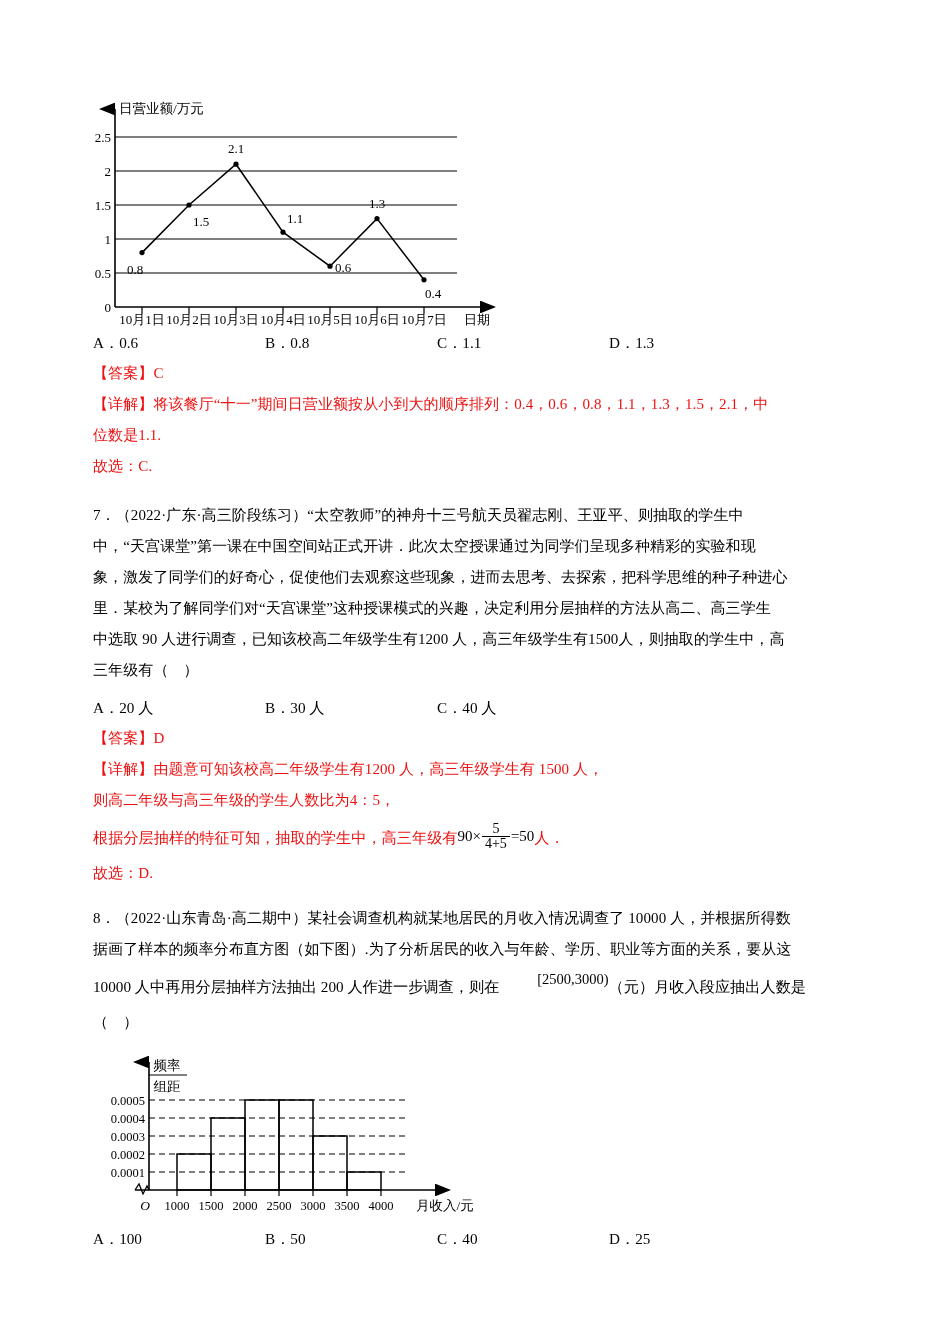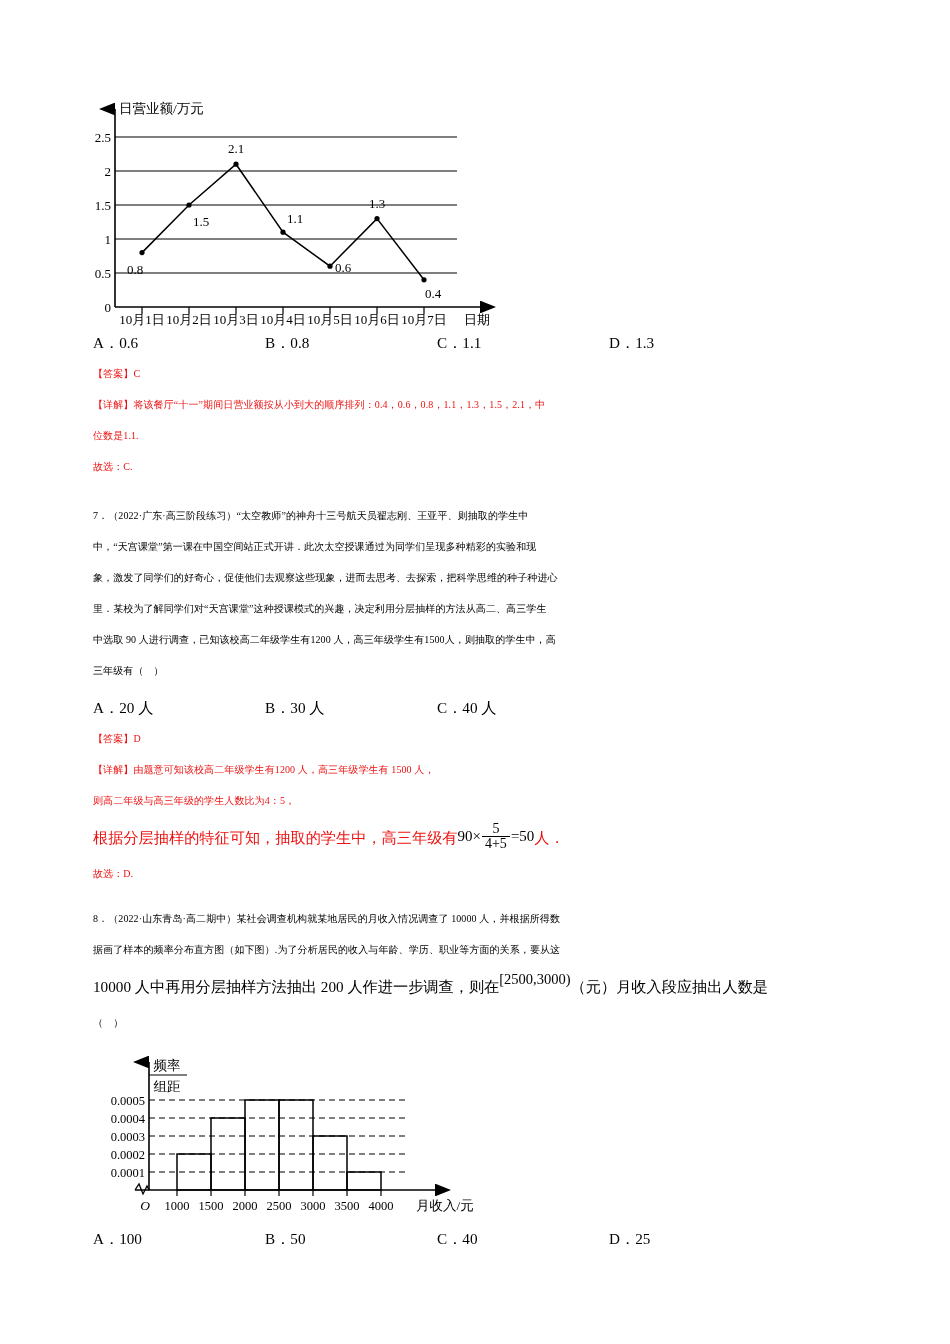--- a/index.html
+++ b/index.html
@@ -23,21 +23,21 @@
   }
   .content {
     position: absolute;
     left: 85px;
     top: 95px;
     width: 782px;
   }
 
   
   .para {
-    font-size: 10px;
+    font-size: 15px;
     line-height: 31px;
     text-align: justify;
     letter-spacing: 0.1px;
   }
   .red {
     color: #ee1111;
   }
 
   .opts {
     display: flex;
@@ -98,20 +98,21 @@
     font-size: 15.2px;
     line-height: 31px;
     min-height: 42px;
   }
   .interval {
     font-family: "Liberation Serif", serif;
     font-size: 14.5px;
     position: relative;
     top: -7px;
     white-space: nowrap;
+    margin-left: 38px;
   }
 </style>
 </head>
 <body>
 
 <div class="page">
   <div class="content">
 
     <div class="fig1">
       <svg width="470" height="232" viewBox="0 0 470 232">

